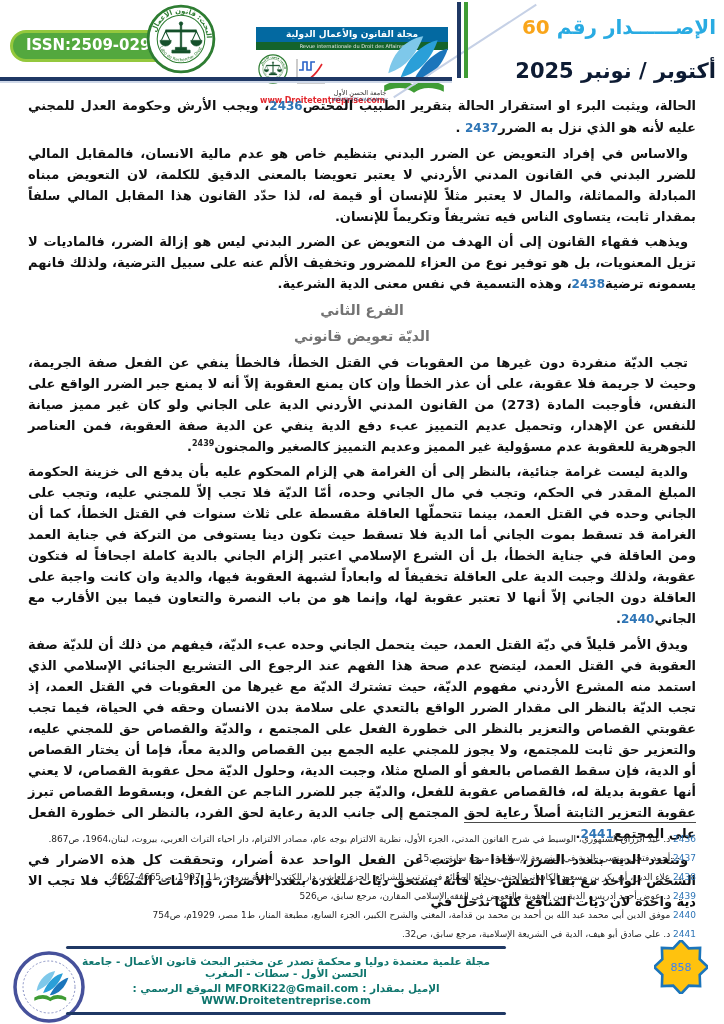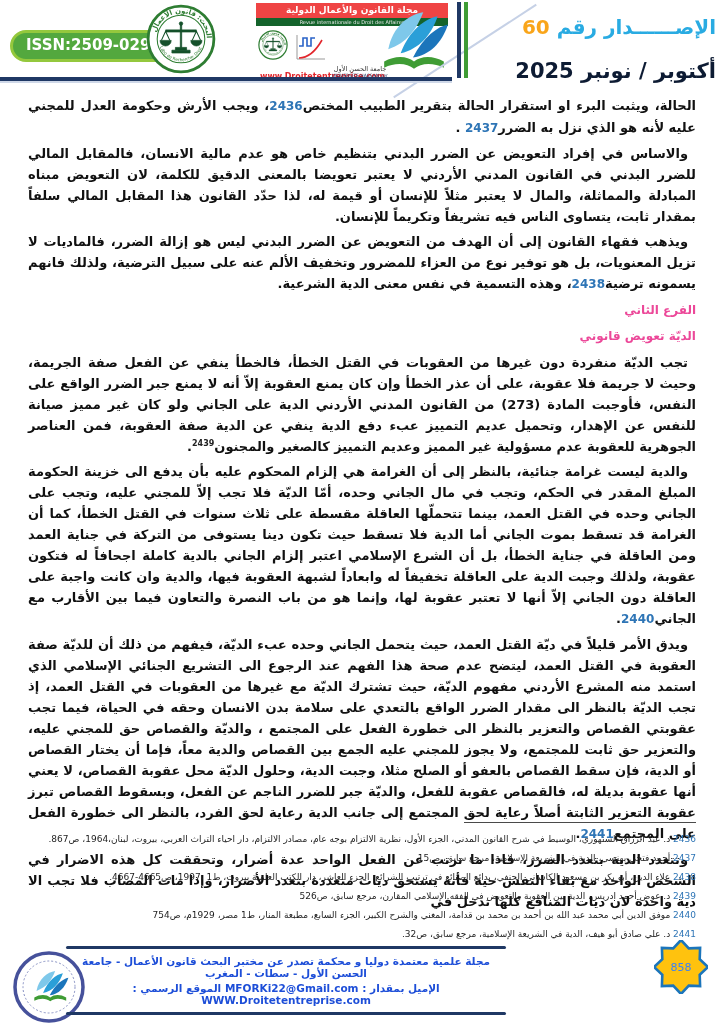--- a/index.html
+++ b/index.html
@@ -5,22 +5,22 @@
   html,body{margin:0;padding:0;background:#fff;}
   .page{position:relative;width:724px;height:1024px;background:#fff;overflow:hidden;
         font-family:"DejaVu Sans",sans-serif;}
 
   
   .hdr{position:absolute;top:0;left:0;width:724px;height:95px;}
   .issn-pill{position:absolute;left:10px;top:30px;background:#53a83e;border:3px solid #94c83d;
              border-radius:20px;color:#fff;font-weight:bold;font-size:15px;padding:3px 13px 5px;}
   .seal-big{position:absolute;left:146px;top:4px;width:70px;height:70px;}
   .logo-block{position:absolute;left:256px;top:3px;width:192px;height:82px;}
-  .logo-banner{background:#ef4444;color:#fff;font-size:9px;font-weight:bold;text-align:center;
-               padding:2px 4px 3px;direction:rtl;}
+  .logo-banner{background:#0369a1;color:#fff;font-size:9px;font-weight:bold;text-align:center;
+               padding:2px 4px 3px;direction:rtl;margin-top:24px;}
   .logo-substrip{background:#14632b;color:#eaeaea;font-size:5px;text-align:center;padding:1px 0;}
   .logo-body{position:relative;height:46px;}
   .mini-seal{position:absolute;left:2px;top:4px;width:30px;height:30px;}
   .chart-ic{position:absolute;left:38px;top:6px;width:34px;height:30px;}
   .univ{position:absolute;left:76px;top:12px;width:56px;text-align:center;direction:rtl;}
   .univ .u1{font-size:6.5px;color:#333;margin-top:27px;}
   .univ .u2{font-size:4.5px;color:#1f3864;}
   .wing-ic{position:absolute;right:-2px;top:-16px;width:72px;height:62px;}
   .logo-site{color:#e2262c;font-size:8px;font-weight:bold;text-align:left;padding-left:4px;}
   .diag{position:absolute;left:380px;top:50px;width:170px;height:2px;background:#c6d1e6;
@@ -33,35 +33,35 @@
   .issue-num{color:#f9a51a;}
   .issue-date{font-size:21px;font-weight:bold;color:#0d1b33;margin-top:20px;}
   .header-rule{position:absolute;left:0;top:77px;width:452px;height:4px;background:#1f3864;
                box-shadow:0 2px 0 #cfd8e8;}
 
   
   .body-text{position:absolute;top:95px;left:28px;right:28px;direction:rtl;text-align:justify;
              font-size:13px;font-weight:bold;color:#111;line-height:21px;}
   .para{margin:0 0 4px;text-indent:8px;}
   .para:first-child{text-indent:0;}
-  .sec-head{text-align:right;font-size:12px;font-weight:bold;margin:5px 0;color:#ec4899;}
+  .sec-head{text-align:center;font-size:14px;font-weight:bold;margin:5px 0;color:#737373;}
   .fnref{color:#2e75b6;font-weight:bold;font-size:12px;}
   .fnsup{font-size:8px;color:#222;line-height:0;}
 
   
   .footnotes{position:absolute;left:28px;right:28px;top:822px;direction:rtl;}
   .fn-sep{width:232px;border-top:1.5px solid #4a4a4a;margin-bottom:7px;}
   .fn-item{font-size:9px;color:#1d1d1d;line-height:19px;text-align:right;}
   .fn-num{color:#2e75b6;}
 
   
   .pfooter{position:absolute;left:0;top:938px;width:724px;height:86px;}
   .stamp{position:absolute;left:12px;top:12px;width:74px;height:74px;}
   .footer-box{position:absolute;left:66px;top:8px;width:440px;text-align:center;direction:rtl;
-              color:#1d4ed8;}
+              color:#0f766e;}
   .footer-rule{height:3px;background:#1f3864;border-radius:2px;}
   .footer-line1{font-size:10.5px;font-weight:bold;margin:6px 0 3px;}
   .footer-line2{font-size:10.5px;font-weight:bold;margin:0 0 6px;}
   .page-badge{position:absolute;right:16px;top:2px;width:54px;height:54px;}
   .page-badge .num{position:absolute;inset:0;display:flex;align-items:center;justify-content:center;
                    font-size:11px;font-weight:normal;color:#3b82f6;}
 </style>
 </head>
 <body>
 

